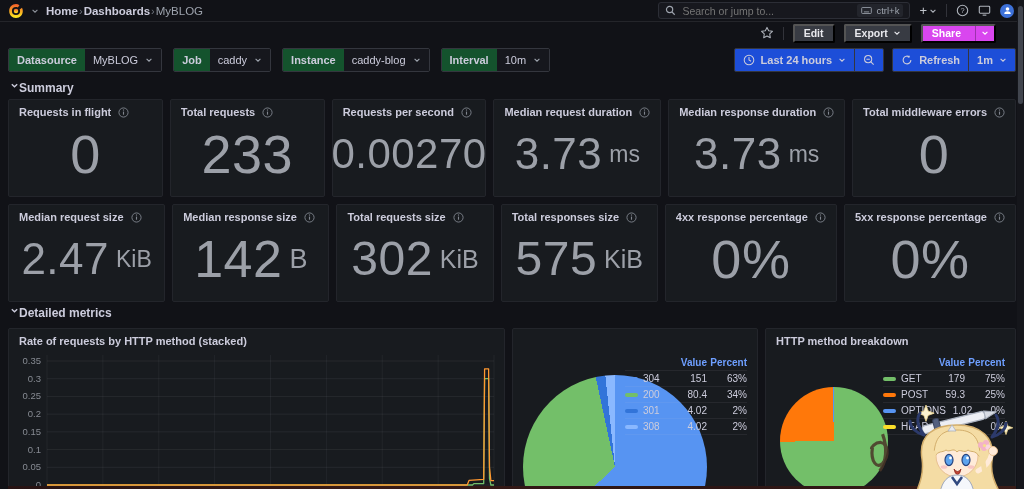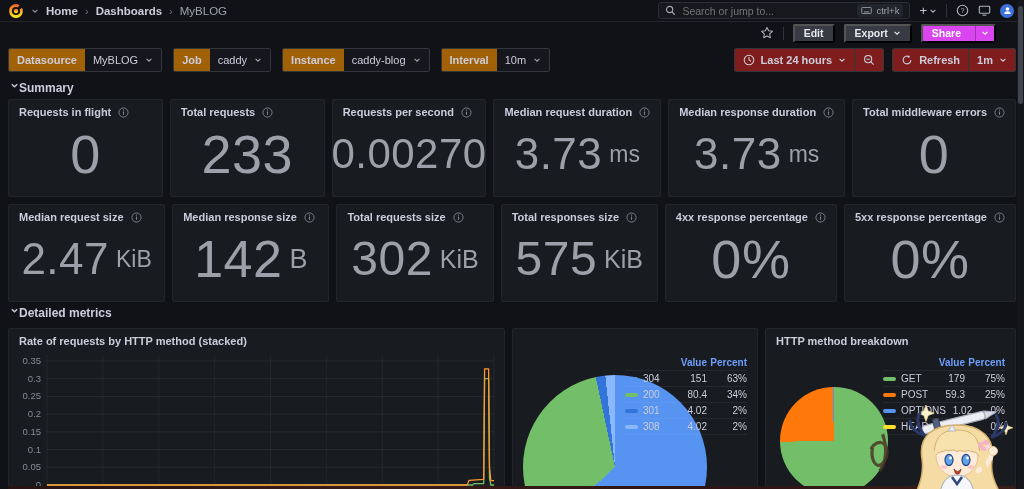--- a/index.html
+++ b/index.html
@@ -34,27 +34,27 @@
          color:#E8E8ED; font-size:10.5px; font-weight:600; padding:0 9px; border-radius:2px; cursor:pointer; }
   .btn-share { background:#d946ef; color:#fff; padding:0; overflow:hidden; }
   .btn-share .sh-main { padding:0 9px; }
   .btn-share .sh-arrow { padding:0 5px; border-left:1px solid rgba(0,0,0,0.28);
                          height:100%; display:flex; align-items:center; }
 
   
   .controls { display:flex; align-items:center; justify-content:space-between; padding:4px 8px 5px; }
   .pills { display:flex; align-items:center; gap:11px; }
   .pill { display:flex; height:24px; border:1px solid #34363E; border-radius:2px; overflow:hidden; cursor:pointer; }
-  .pill-label { background:#a16207; display:flex; align-items:center; padding:0 8px;
+  .pill-label { background:#14532d; display:flex; align-items:center; padding:0 8px;
                 font-size:11px; font-weight:600; color:#CCCCDC; }
   .pill-value { display:flex; align-items:center; gap:7px; padding:0 8px; font-size:11px;
                 font-weight:500; color:#CCCCDC; background:#16171D; }
   .right-controls { display:flex; align-items:center; gap:8px; }
   .ctl-group { display:flex; align-items:center; height:24px; border:1px solid #34363E;
-               border-radius:2px; background:#7f1d1d; overflow:hidden; }
+               border-radius:2px; background:#1d4ed8; overflow:hidden; }
   .ctl-seg { display:flex; align-items:center; gap:6px; padding:0 8px; height:100%;
              font-size:11px; font-weight:600; color:#CCCCDC; cursor:pointer; }
   .ctl-seg + .ctl-seg { border-left:1px solid #34363E;justify-content:space-between; }
 
   
   .section-header { display:flex; align-items:flex-start; padding:4px 4px 4px 10px;
                     font-size:12px; font-weight:700; color:#CCCCDC; cursor:pointer; }
 
   
   .panel { background:#181B1F; border:1px solid #23252B; border-radius:2px; position:relative; }
@@ -109,21 +109,21 @@
           <stop offset="0" stop-color="#FCEE1F"></stop>
               <stop offset="1" stop-color="#F15B2A"></stop>
         </linearGradient>
           </defs>
         <path fill="url(#glg)" d="M12 1.5 C6 1.5 1.8 6 1.8 12 C1.8 18 6 22.5 12 22.5 C18 22.5 22.2 18 22.2 12 C22.2 10.2 21.8 8.6 21 7.2 L17.5 9.6 C17.9 10.3 18.1 11.1 18.1 12 A6.1 6.1 0 1 1 12 5.9 C13 5.9 13.9 6.1 14.7 6.6 L17.2 3.2 C15.7 2.1 13.9 1.5 12 1.5 Z"></path>
         <circle cx="12" cy="12" r="3.4" fill="url(#glg)"></circle>
       </svg>
       <svg width="8" height="8" viewBox="0 0 10 10">
         <polyline points="2,3.5 5,6.5 8,3.5" fill="none" stroke="#8E939B" stroke-width="1.4"></polyline>
       </svg>
-      <nav style="display:flex;align-items:center;gap:6px;">
+      <nav style="display:flex;align-items:center;">
         <span class="crumb">Home</span>
         <span class="crumb-sep">›</span>
         <span class="crumb">Dashboards</span>
         <span class="crumb-sep">›</span>
         <span class="crumb current">MyBLOG</span>
       </nav>
     </div>
     <div class="nav-right">
       <div class="searchbox">
         <svg width="11" height="11" viewBox="0 0 12 12">

